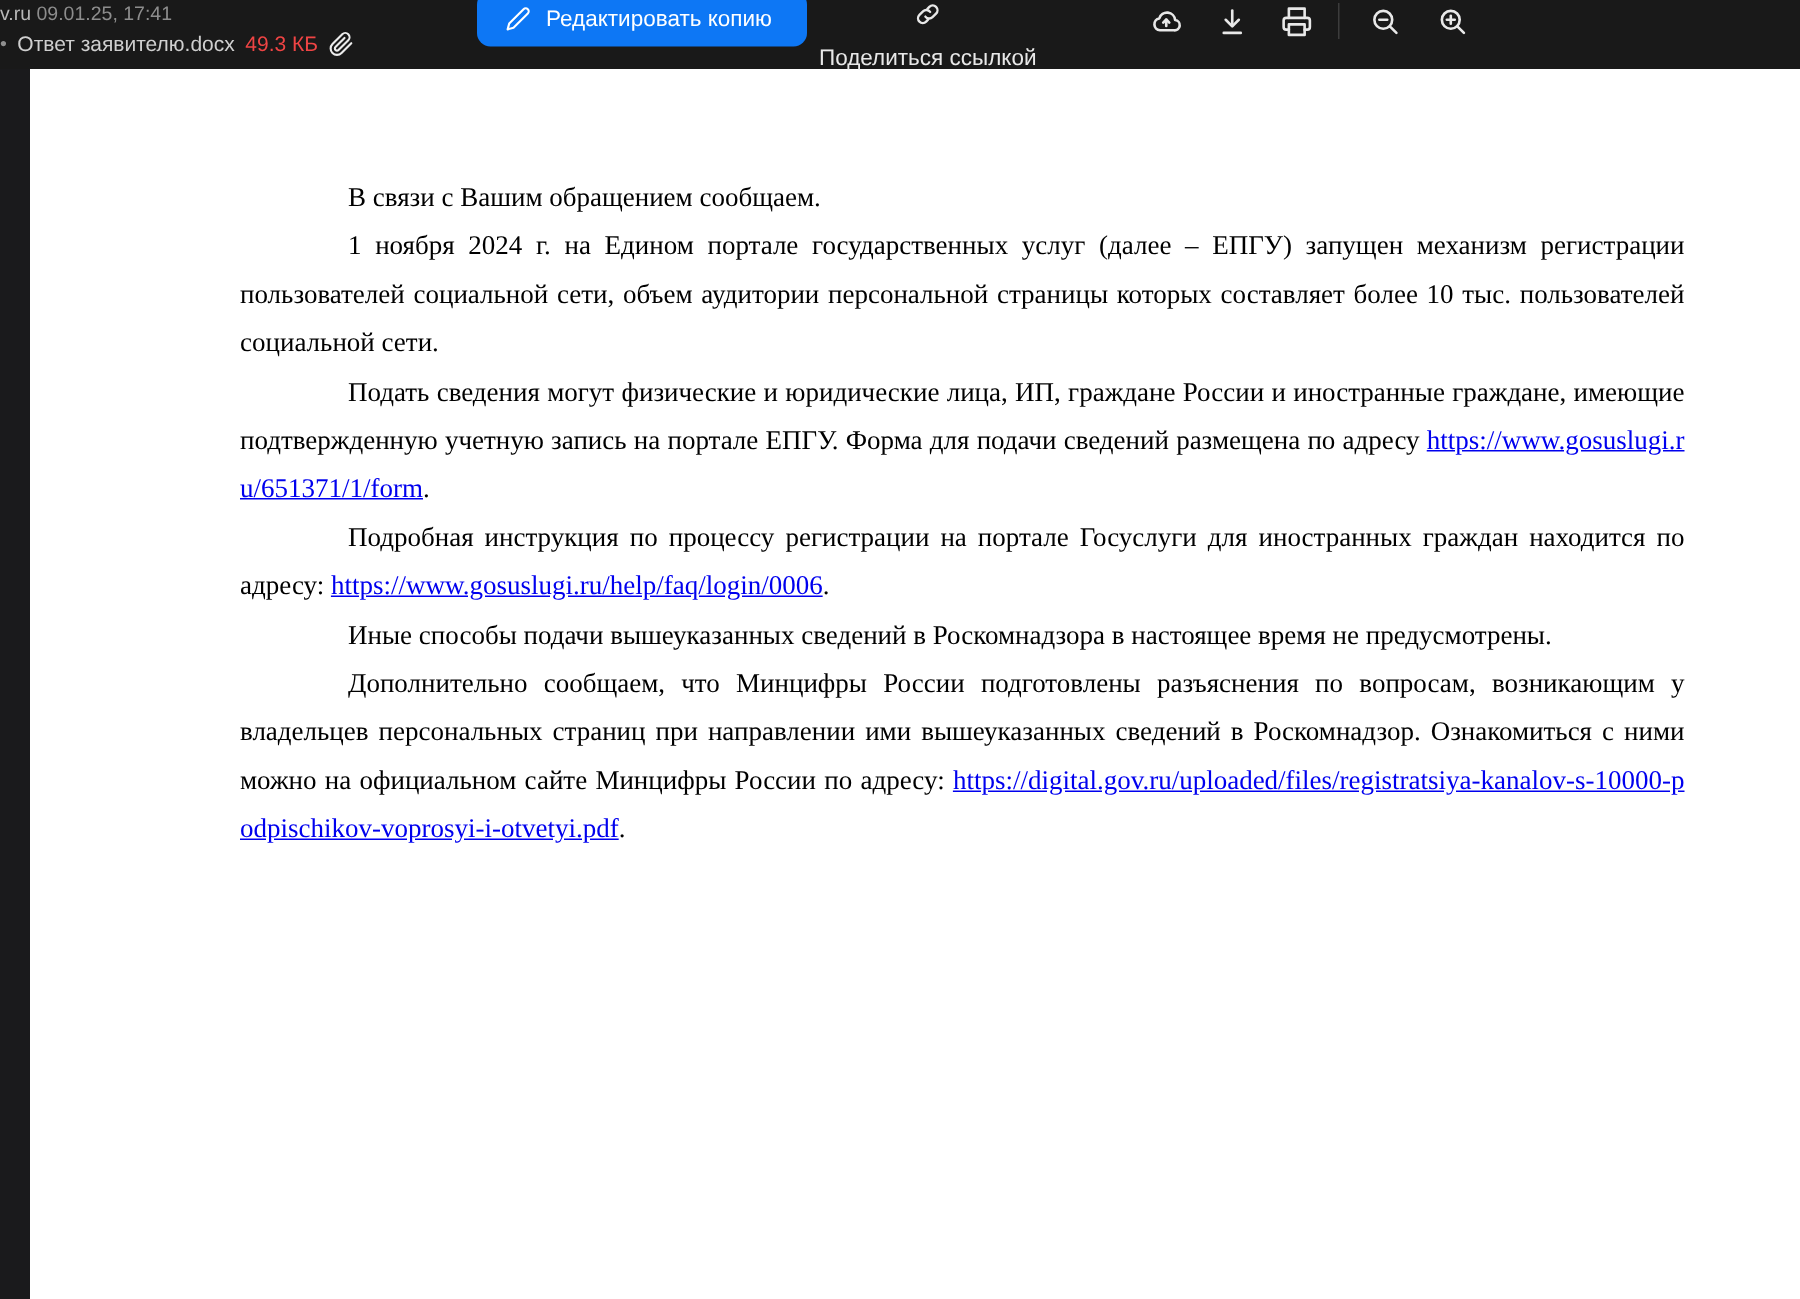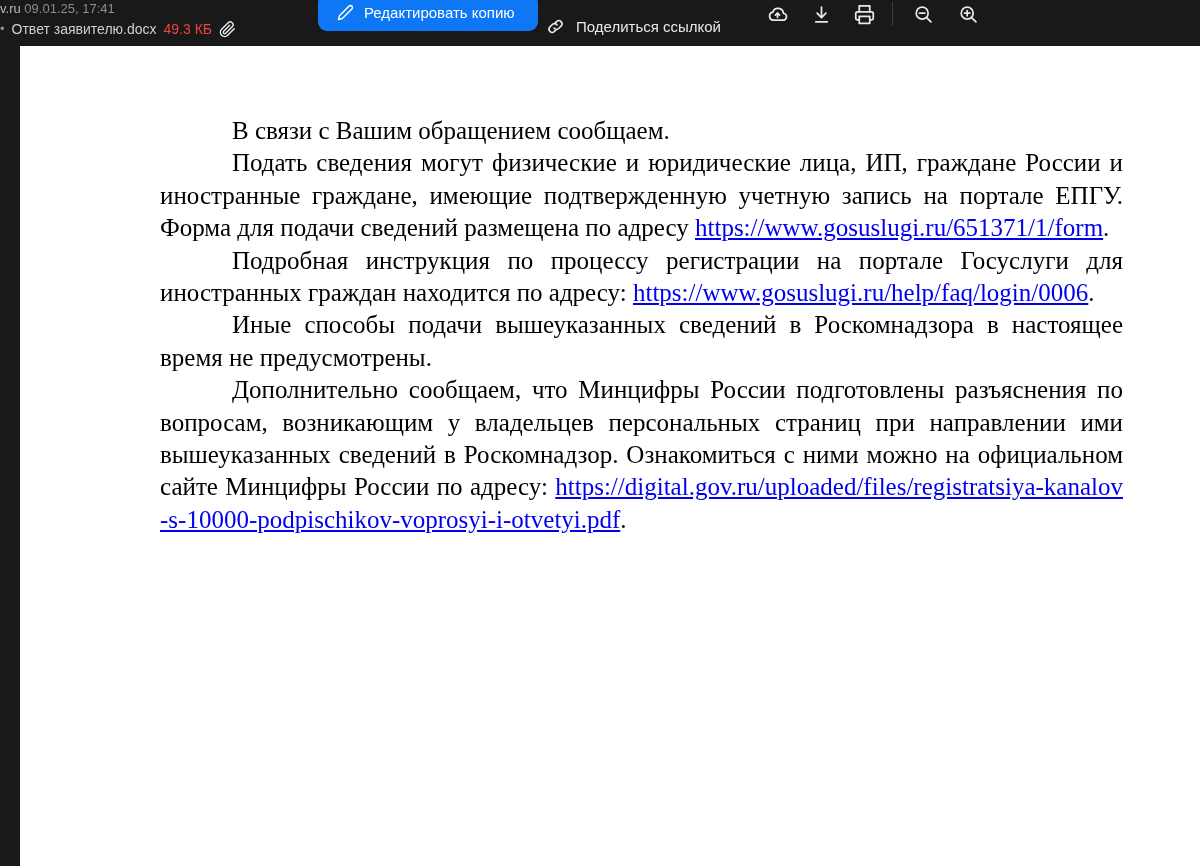--- a/index.html
+++ b/index.html
@@ -23,23 +23,23 @@
   .icon svg{display:block;}
   .paperclip svg{width:17px;height:17px;stroke:#ececec;}
   .edit-btn{
     position:absolute;left:318px;top:-6px;height:37px;
     background:var(--accent-blue,#0d77f5);color:#fff;border:none;border-radius:9px;
     font-family:inherit;font-size:15px;display:flex;align-items:center;gap:10px;
     padding:0 23px 0 19px;cursor:pointer;
   }
   .edit-btn svg{width:17px;height:17px;stroke:#fff;}
   .share-btn{
-    position:absolute;left:546px;top:12px;height:28px;background:transparent;border:none;
+    position:absolute;left:546px;top:0;height:28px;background:transparent;border:none;
     color:#e8e8e8;font-family:inherit;font-size:15px;display:flex;align-items:center;gap:11px;
-    cursor:pointer;padding:0;
+    cursor:pointer;padding:0;flex-direction:column;
   }
   .share-btn svg{width:19px;height:19px;stroke:#e8e8e8;}
   .tool-btn{
     position:absolute;top:0;width:34px;height:28px;background:transparent;border:none;
     display:flex;align-items:center;justify-content:center;cursor:pointer;padding:0;
   }
   .tool-btn svg{width:21px;height:21px;stroke:#e8e8e8;}
   .tb-cloud{left:760px;} .tb-download{left:804px;} .tb-print{left:847px;}
   .tb-zoomout{left:906px;} .tb-zoomin{left:951px;}
   .tb-divider{position:absolute;left:892px;top:2px;width:1px;height:24px;background:#3c3c3c;}
@@ -49,21 +49,21 @@
     position:absolute;left:20px;top:-1px;width:1270px;height:900px;
     background:var(--page-bg,#ffffff);overflow:hidden;
   }
   .doc-number{
     position:absolute;top:-24px;left:648px;
     font-family:"Liberation Serif",serif;font-size:25px;line-height:32px;
     letter-spacing:1.5px;color:#000;white-space:nowrap;
   }
   .doc-body{
     padding:70px 0 0 140px;width:963px;
-    font-family:"Liberation Serif",serif;font-size:25px;line-height:32.4px;color:#000;
+    font-family:"Liberation Serif",serif;font-size:18px;line-height:32.4px;color:#000;
   }
   .doc-body p.para{margin:0;text-align:justify;text-indent:72px;}
   a.doc-link{color:var(--link-blue,#0000ee);word-break:break-all;cursor:pointer;}
 </style>
 </head>
 <body>
 
 <div class="app">
 
   <header class="toolbar">
@@ -157,20 +157,21 @@
       </span>
     </button>
 
   </header>
 
   <main class="doc-area">
     <div class="page">
       <div class="doc-number">№ 02-ТР-33316 от 11.12.2024</div>
       <div class="doc-body">
           <p class="para">В связи с Вашим обращением сообщаем.</p>
+          <p class="para">1 ноября 2024 г. на Едином портале государственных услуг (далее – ЕПГУ) запущен механизм регистрации пользователей социальной сети, объем аудитории персональной страницы которых составляет более 10 тыс. пользователей социальной сети.</p>
           <p class="para">Подать сведения могут физические и юридические лица, ИП, граждане России и иностранные граждане, имеющие подтвержденную учетную запись на портале ЕПГУ. Форма для подачи сведений размещена по адресу <a class="doc-link" href="#">https://www.gosuslugi.ru/651371/1/form</a>.</p>
           <p class="para">Подробная инструкция по процессу регистрации на портале Госуслуги для иностранных граждан находится по адресу: <a class="doc-link" href="#">https://www.gosuslugi.ru/help/faq/login/0006</a>.</p>
           <p class="para">Иные способы подачи вышеуказанных сведений в Роскомнадзора в настоящее время не предусмотрены.</p>
           <p class="para">Дополнительно сообщаем, что Минцифры России подготовлены разъяснения по вопросам, возникающим у владельцев персональных страниц при направлении ими вышеуказанных сведений в Роскомнадзор. Ознакомиться с ними можно на официальном сайте Минцифры России по адресу: <a class="doc-link" href="#">https://digital.gov.ru/uploaded/files/registratsiya-kanalov-s-10000-podpischikov-voprosyi-i-otvetyi.pdf</a>.</p>
         </div>
     </div>
   </main>
 
 </div>
 

